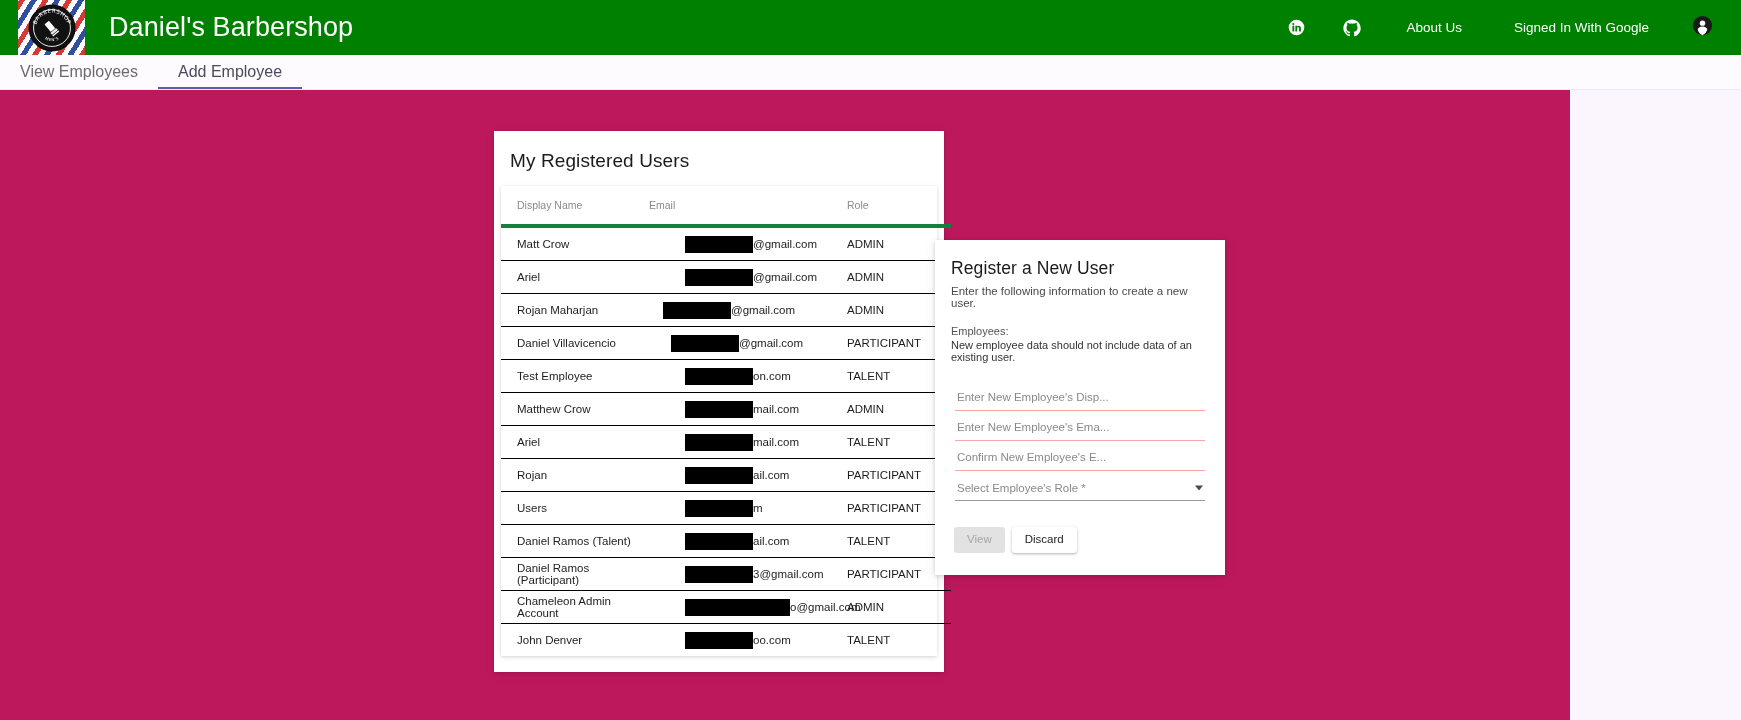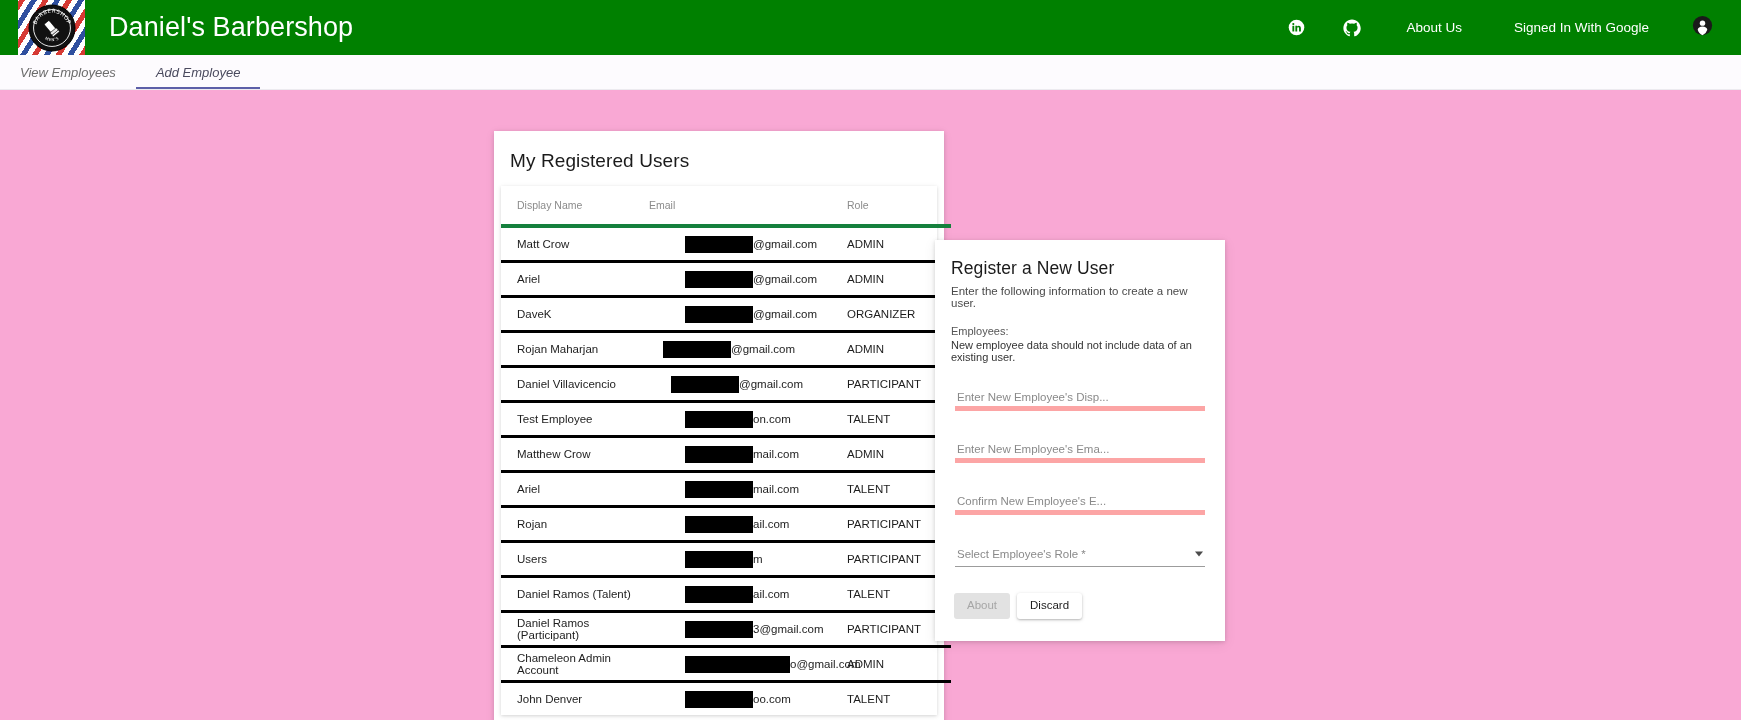--- a/index.html
+++ b/index.html
@@ -109,44 +109,43 @@
     background: #fdfbfe;
     display: flex;
     align-items: stretch;
     border-bottom: 1px solid #eceaef;
     position: relative;
   }
   .tab {
     display: flex;
     align-items: center;
     justify-content: flex-start;
-    font-size: 13px;
+    font-size: 16px;
     color: #6b6b6b;
     padding: 0 20px;
     min-width: 100px;
     cursor: pointer;
     position: relative;
     white-space: nowrap;
-    font-style: italic;
   }
   .tab.active { color: #4a4a5e; }
   .tab.active::after {
     content: "";
     position: absolute;
     left: 0; right: 0; bottom: 0;
     height: 2px;
     background: #5c5fa8;
   }
 
   
   .page {
     position: relative;
-    width: 1741px;
+    width: 1570px;
     height: 630px;
-    background: #f9a8d4;
+    background: #be185d;
   }
 
   
   .users-card {
     position: absolute;
     left: 494px;
     top: 41px;
     width: 450px;
     background: #ffffff;
     box-shadow: 0 1px 4px rgba(0,0,0,0.14), 0 2px 10px rgba(0,0,0,0.07);
@@ -176,21 +175,21 @@
     font-weight: 400;
     color: #8b8b8b;
     padding: 13px 0 13px 0;
     border-bottom: 4px solid #15803d;
   }
   table.users td {
     font-size: 11.5px;
     color: #1d1d1d;
     padding: 0;
     height: 32px;
-    border-bottom: 3px solid #000000;
+    border-bottom: 1px solid #000000;
     vertical-align: middle;
   }
   table.users tr:last-child td { border-bottom: none; }
 
   .col-name  { width: 148px; padding-left: 16px !important; }
   .col-email { width: 198px; }
   .col-role  { width: 104px; }
 
   .email-cell { position: relative; height: 32px; display: flex; align-items: center; }
   .redaction {
@@ -230,23 +229,23 @@
     margin-bottom: 2px;
   }
   .guidelines-text {
     font-size: 11px;
     color: #333;
     margin-bottom: 22px;
   }
 
   .field {
     position: relative;
-    margin: 0 4px 26px 4px;
+    margin: 0 4px 4px 4px;
     height: 26px;
-    border-bottom: 5px solid #fca5a5;
+    border-bottom: 1px solid #fca5a5;
   }
   .field input {
     width: 100%;
     height: 24px;
     border: none;
     outline: none;
     background: transparent;
     font-family: "Liberation Sans", sans-serif;
     font-size: 11.5px;
     color: #1d1d1d;
@@ -405,30 +404,20 @@
               <td class="col-name">Ariel</td>
               <td class="col-email">
                 <div class="email-cell">
                   <span class="redaction" style="width: 68px; margin-left: 36px;"></span>
                   <span class="email-tail">@gmail.com</span>
                 </div>
               </td>
               <td class="col-role">ADMIN</td>
             </tr>
             <tr>
-              <td class="col-name">DaveK</td>
-              <td class="col-email">
-                <div class="email-cell">
-                  <span class="redaction" style="width: 68px; margin-left: 36px;"></span>
-                  <span class="email-tail">@gmail.com</span>
-                </div>
-              </td>
-              <td class="col-role">ORGANIZER</td>
-            </tr>
-            <tr>
               <td class="col-name">Rojan Maharjan</td>
               <td class="col-email">
                 <div class="email-cell">
                   <span class="redaction" style="width: 68px; margin-left: 14px;"></span>
                   <span class="email-tail">@gmail.com</span>
                 </div>
               </td>
               <td class="col-role">ADMIN</td>
             </tr>
             <tr>
@@ -553,18 +542,18 @@
     <div class="field">
       <input type="text" placeholder="Confirm New Employee's E..." style="">
     </div>
 
     <div class="select-field">
       <span class="select-value">Select Employee's Role *</span>
       <span class="caret"></span>
     </div>
 
     <div class="btn-row">
-      <button class="btn btn-save" disabled="">About</button>
+      <button class="btn btn-save" disabled="">View</button>
       <button class="btn btn-discard">Discard</button>
     </div>
   </div>
 
 </div>
 
 </body></html>

